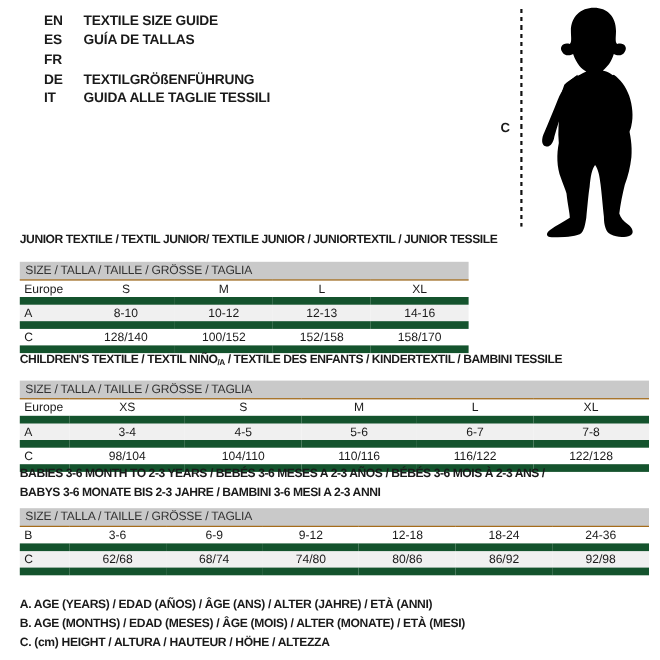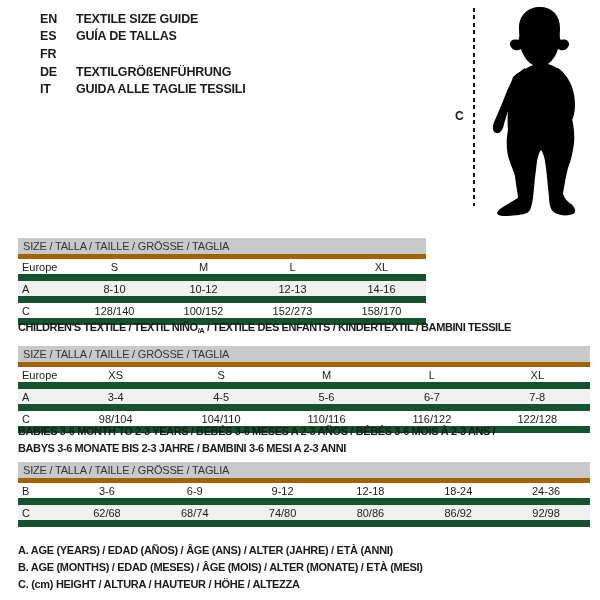--- a/index.html
+++ b/index.html
@@ -27,21 +27,21 @@
   .t-children-title{ left:18px; top:321px; }
   .t-babies-title  { left:18px; top:423px; line-height:17px; }
   .sub-small { font-size:7.5px; vertical-align:-2px; }
 
   
   table.size-table { position:absolute; border-collapse:collapse; table-layout:fixed; font-size:11px; color:#1a1a1a; }
   table.t-junior   { left:18px; top:238px; width:408px; }
   table.t-children { left:18px; top:346px; width:572px; }
   table.t-babies   { left:18px; top:462px; width:572px; }
   tr.bar td { background:#c9c9c9; color:#333; text-align:left; height:16px; padding:0 0 0 5px;
-              font-size:11px; letter-spacing:-0.2px; border-bottom:5px solid #a16207; }
+              font-size:11px; letter-spacing:-0.2px; border-bottom:1px solid #a16207; }
   td.cell { height:15px; padding:0; text-align:center; border-bottom:7px solid #14532d; }
   td.row-label { text-align:left; padding-left:4px; }
   tr.alt td { background:#f0f0f0; }
 
   
   .notes { position:absolute; left:18px; top:542px; font-weight:bold; font-size:11px;
            letter-spacing:-0.3px; line-height:16.9px; white-space:nowrap; }
 </style>
 </head>
 <body>
@@ -71,20 +71,21 @@
   </div>
 
   <div class="dash-line"></div>
   <div class="height-marker">C</div>
   <svg class="toddler" viewBox="0 0 116 212" xmlns="http://www.w3.org/2000/svg">
     <path fill="#000" d="M58,3 C46,3 37,11 37,24 C37,30 38,34 36,36 C30,34 26,39 29,43 C31,47 36,47 39,45 C42,54 47,59 51,61 C43,65 36,68 31,73 C28,80 27,88 27,96 C26,106 25,116 26,126 C24,136 24,148 28,158 C30,164 32,168 33,172 C34,182 36,190 36,194 C31,197 24,201 18,205 C13,209 15,212 22,212 C30,212 40,211 45,209 C49,207 50,200 51,194 C52,184 53,172 54,166 C55,156 56,150 59,146 C62,150 63,156 64,164 C65,172 66,184 67,193 C67,201 69,207 73,209 C79,212 86,212 91,210 C95,208 93,203 89,200 C85,197 82,194 81,190 C82,182 84,172 86,164 C89,156 91,148 92,139 C93,128 91,118 89,110 C88,102 86,96 85,90 C84,82 82,74 79,68 C75,63 70,61 66,60 C70,57 74,52 76,45 C79,47 84,47 86,43 C89,39 85,34 79,36 C77,34 78,30 78,24 C78,11 70,3 58,3 Z"></path>
     <path fill="#000" d="M43,64 C35,69 29,77 25,87 C21,97 17,107 13,116 C10,122 10,128 14,129 C18,130 21,126 22,120 C25,110 28,100 32,92 C36,84 40,76 44,70 Z"></path>
     <path fill="#000" d="M76,64 C82,68 87,75 90,83 C93,92 94,102 92,110 C91,116 88,120 84,118 C80,116 81,110 83,104 C85,97 85,89 82,82 C79,75 75,70 72,66 Z"></path>
   </svg>
 
+  <div class="table-title t-junior-title">JUNIOR TEXTILE / TEXTIL JUNIOR/ TEXTILE JUNIOR / JUNIORTEXTIL / JUNIOR TESSILE</div>
   <table class="size-table t-junior">
     <colgroup>
         <col style="width:52px">
         <col>
         <col>
         <col>
         <col>
       </colgroup>
     <tbody>
         <tr class="bar">
@@ -101,21 +102,21 @@
       <td class="cell row-label">A</td>
       <td class="cell">8-10</td>
       <td class="cell">10-12</td>
       <td class="cell">12-13</td>
       <td class="cell">14-16</td>
     </tr>
     <tr>
       <td class="cell row-label">C</td>
       <td class="cell">128/140</td>
       <td class="cell">100/152</td>
-      <td class="cell">152/273</td>
+      <td class="cell">152/158</td>
       <td class="cell">158/170</td>
     </tr>
   </tbody>
     </table>
 
   <div class="table-title t-children-title"><span>CHILDREN'S TEXTILE / TEXTIL NIÑO</span><span class="sub-small">/A</span><span> / TEXTILE DES ENFANTS / KINDERTEXTIL / BAMBINI TESSILE</span></div>
   <table class="size-table t-children">
     <colgroup>
         <col style="width:45px">
         <col>

